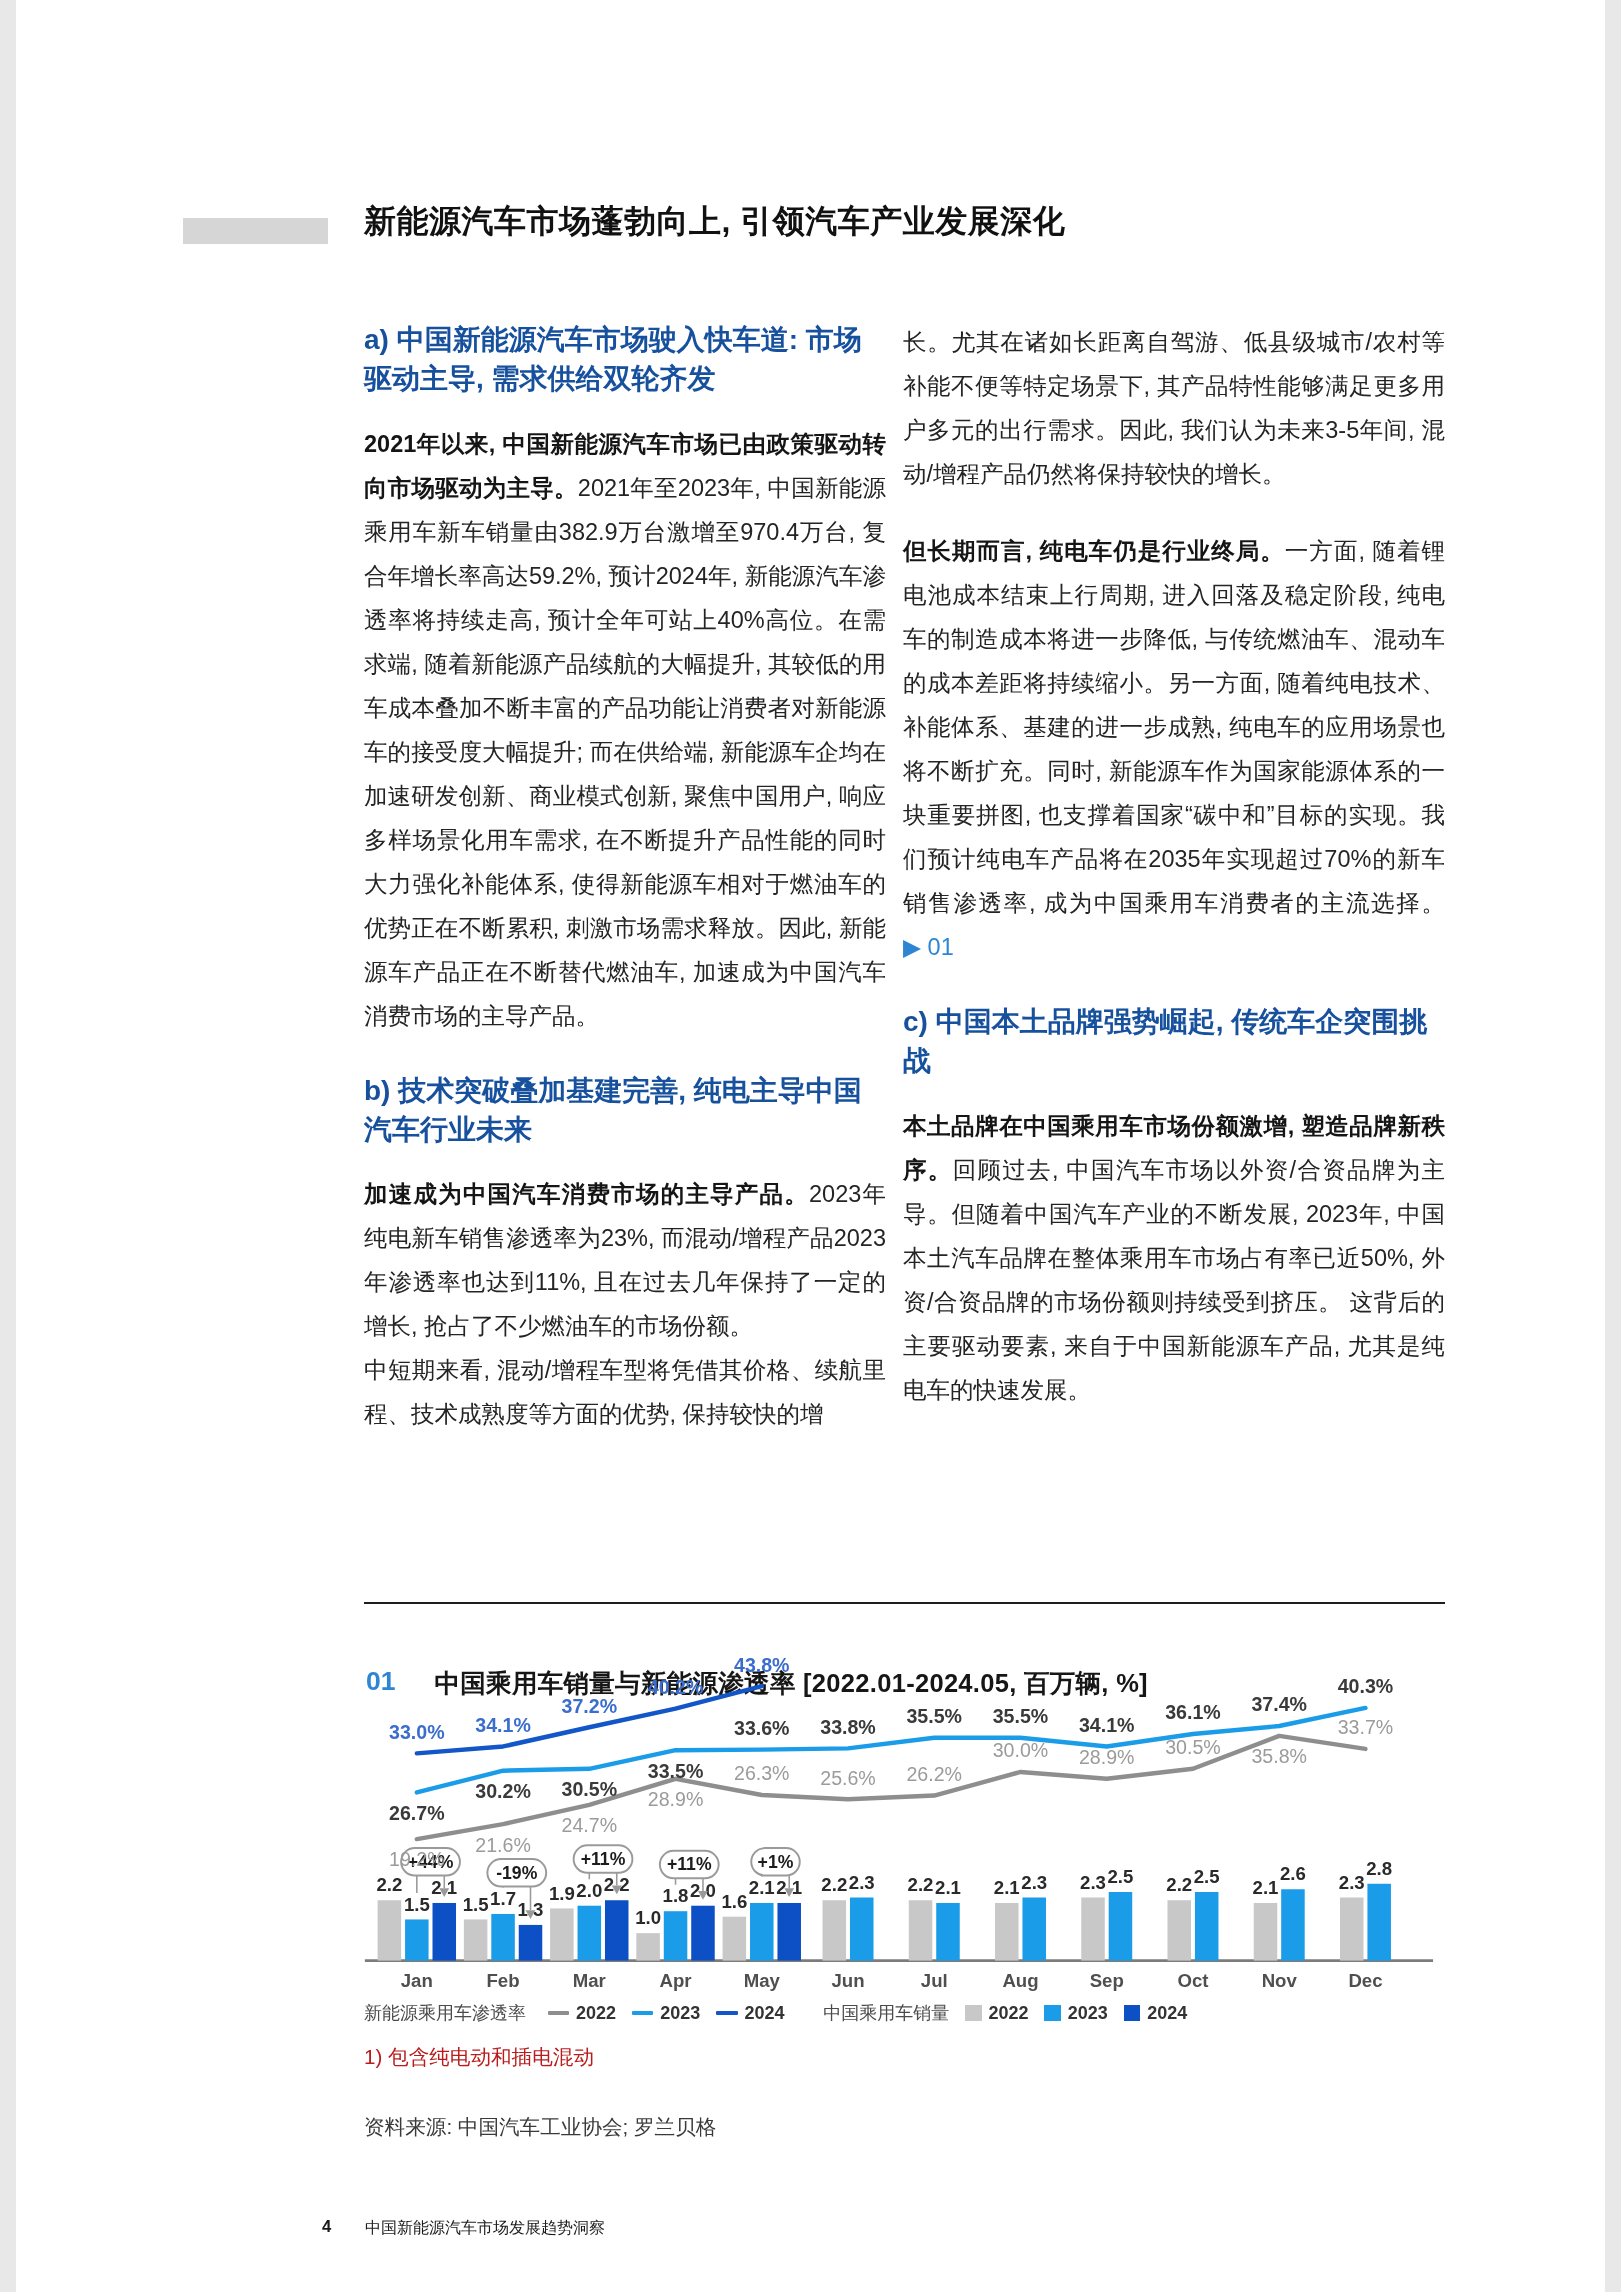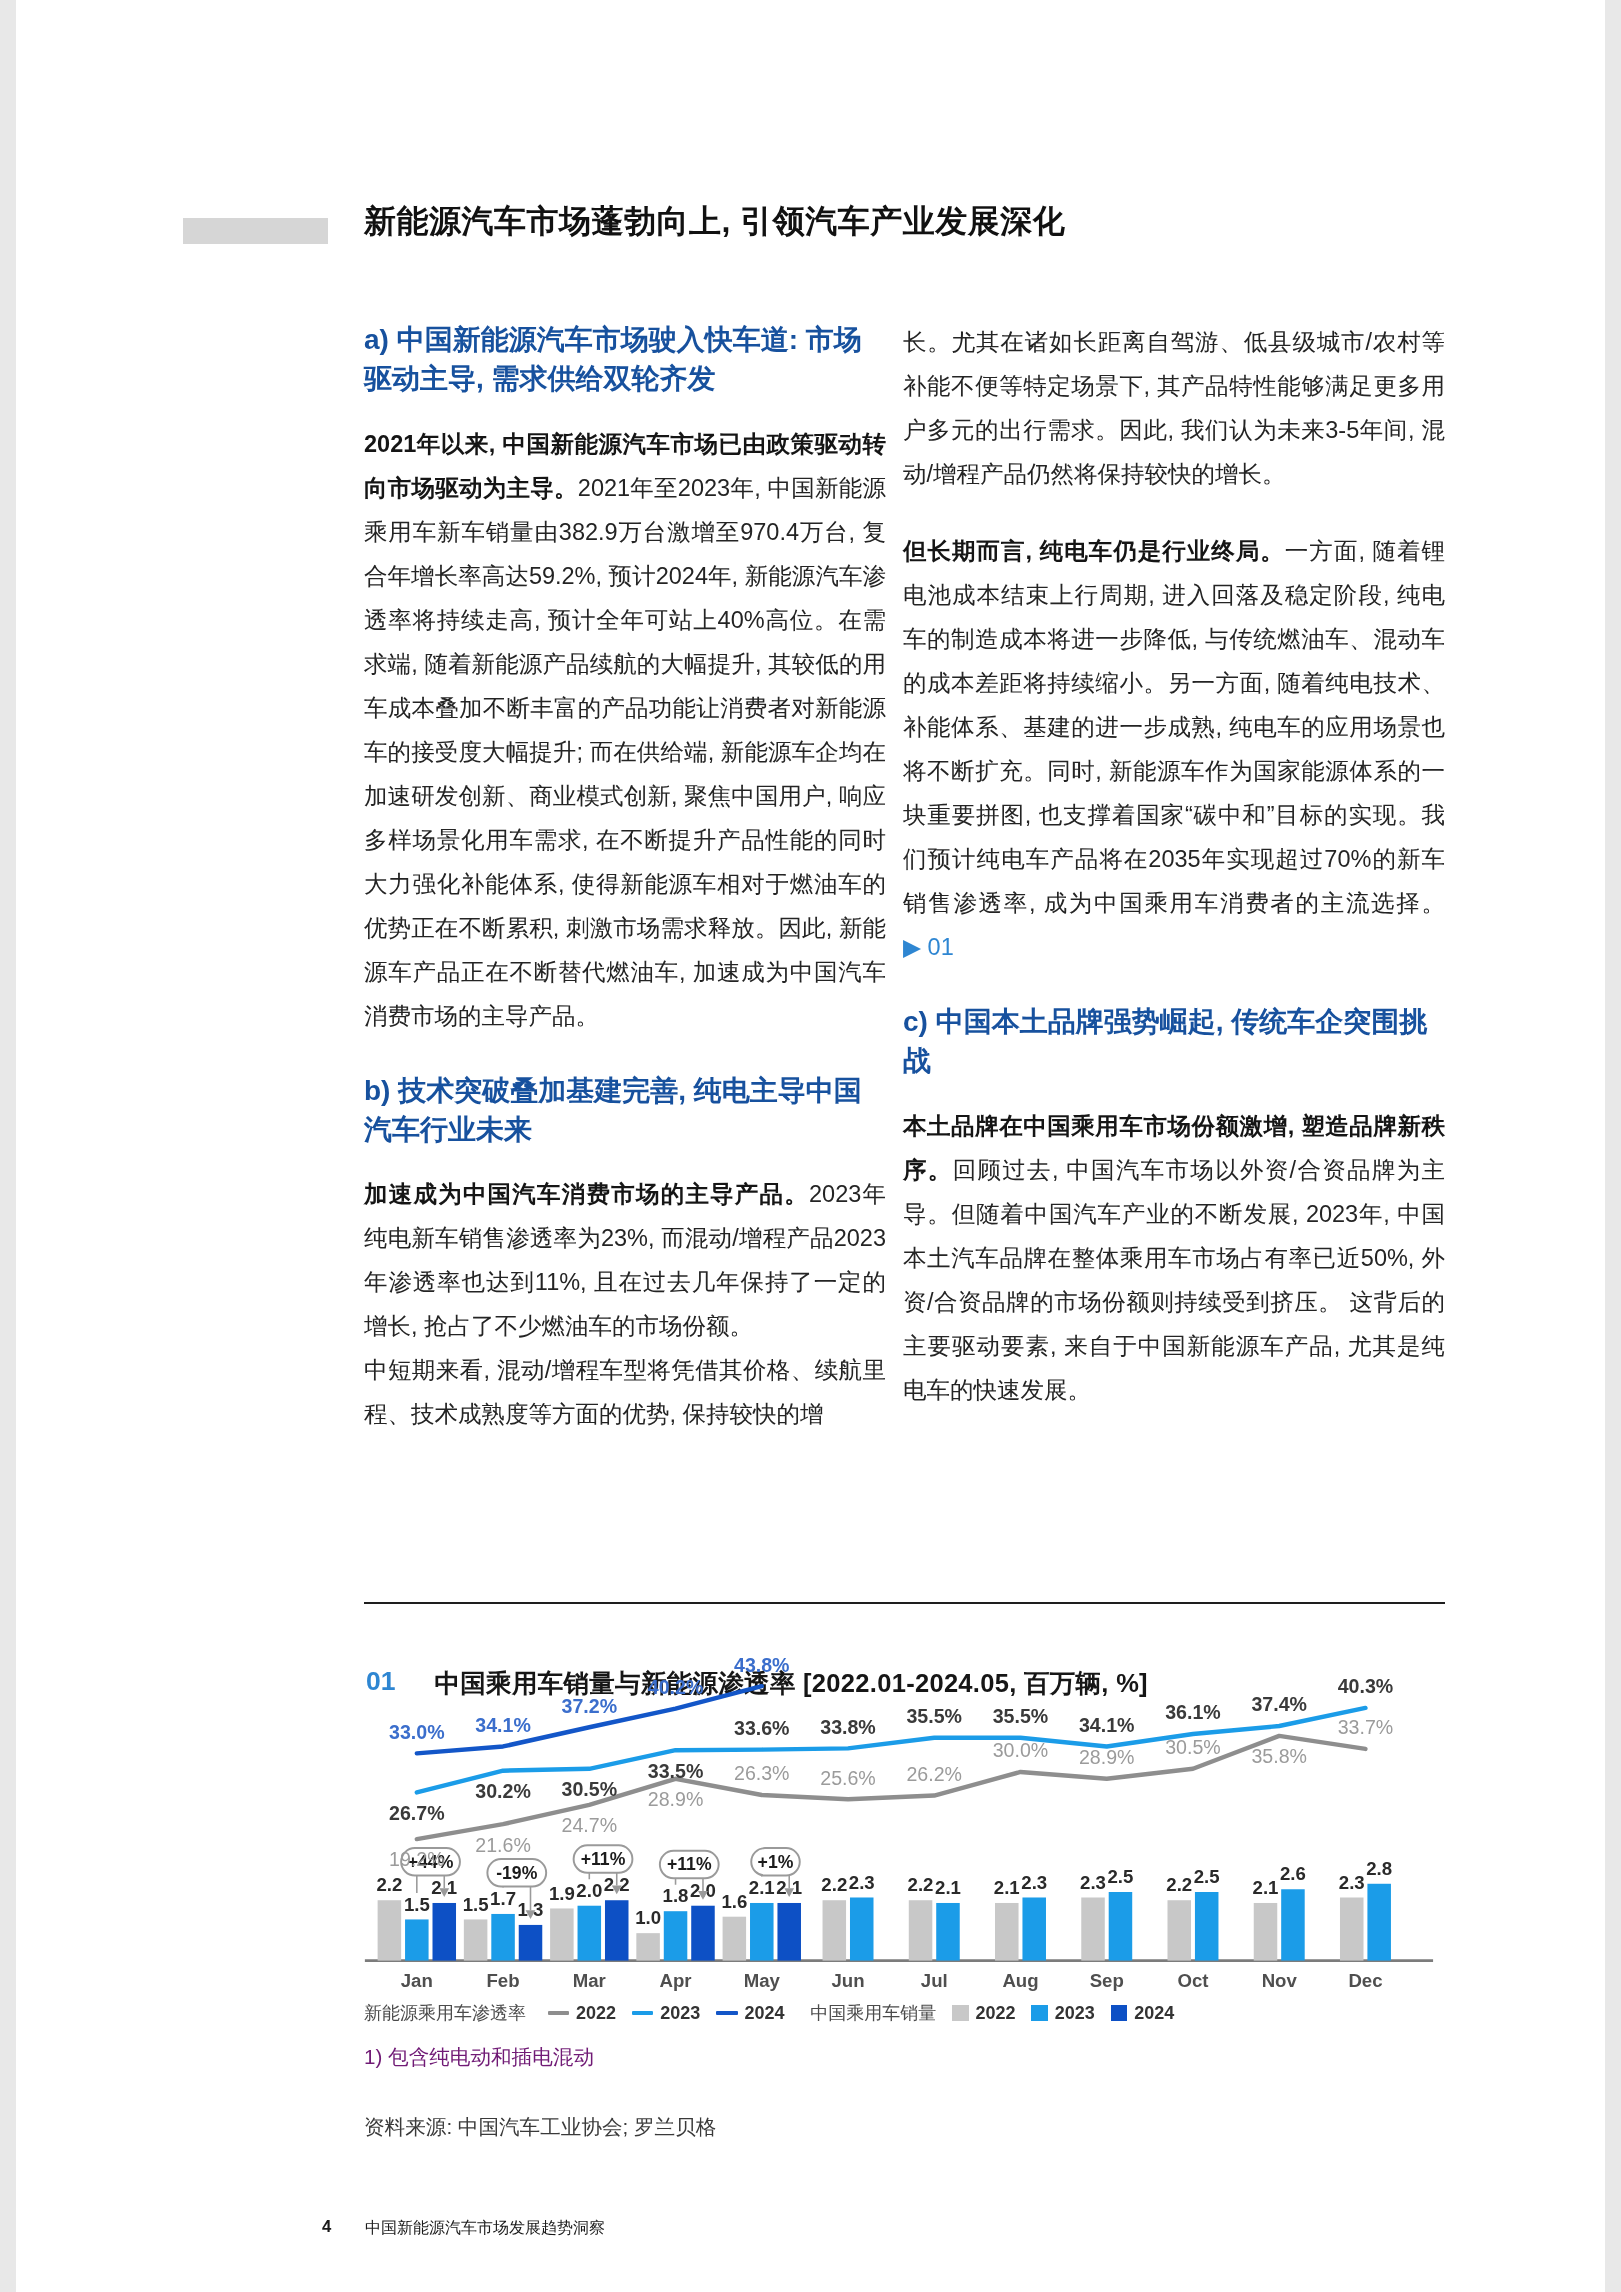--- a/index.html
+++ b/index.html
@@ -25,26 +25,26 @@
   .figref{font-weight:400;color:#2e86d2;white-space:nowrap;cursor:pointer;}
   .fig-rule{position:absolute;left:348px;top:1602px;width:1081px;height:2px;background:#1e1e1e;}
   .fig-title-row{position:absolute;left:350px;top:1650px;display:flex;align-items:flex-start;margin-top:16px;}
   .fig-num{font-size:26.5px;font-weight:700;color:#2e86d2;margin-right:39px;}
   .fig-title{font-size:25.5px;font-weight:700;color:#161616;letter-spacing:0.3px;}
   #chart-svg{position:absolute;left:294px;top:1598px;width:1176px;height:404px;
              font-family:"Liberation Sans","DejaVu Sans",sans-serif;}
   .legend{position:absolute;left:348px;top:2001px;display:flex;align-items:center;
           font-size:18px;color:#4b4b4b;}
   .legend .lg-label{margin-right:21.6px;}
-  .legend .lg-label2{margin-left:10px;margin-right:15.7px;}
+  .legend .lg-label2{margin-left:23px;margin-right:15.7px;}
   .lg-item{display:flex;align-items:center;margin-right:15.7px;}
   .lg-item .yr{font-weight:600;color:#333;}
   .sw-dash{display:inline-block;width:21.6px;height:3.9px;margin-right:6.9px;border-radius:1px;}
   .sw-square{display:inline-block;width:16.7px;height:16.7px;margin-right:6.9px;}
-  .footnote{position:absolute;left:348px;top:2043px;font-size:20.6px;color:#701a75;}
+  .footnote{position:absolute;left:348px;top:2043px;font-size:20.6px;color:#b91c1c;}
   .source{position:absolute;left:348px;top:2113px;font-size:20.6px;color:#3a3a3a;}
   .footer-page-num{position:absolute;left:306px;top:2217px;font-size:16.7px;font-weight:700;color:#1a1a1a;}
   .footer-title{position:absolute;left:349px;top:2218px;font-size:16px;color:#1a1a1a;}
 </style>
 </head>
 <body>
 
 <div class="page">
 
   <div class="deco-rect"></div>

